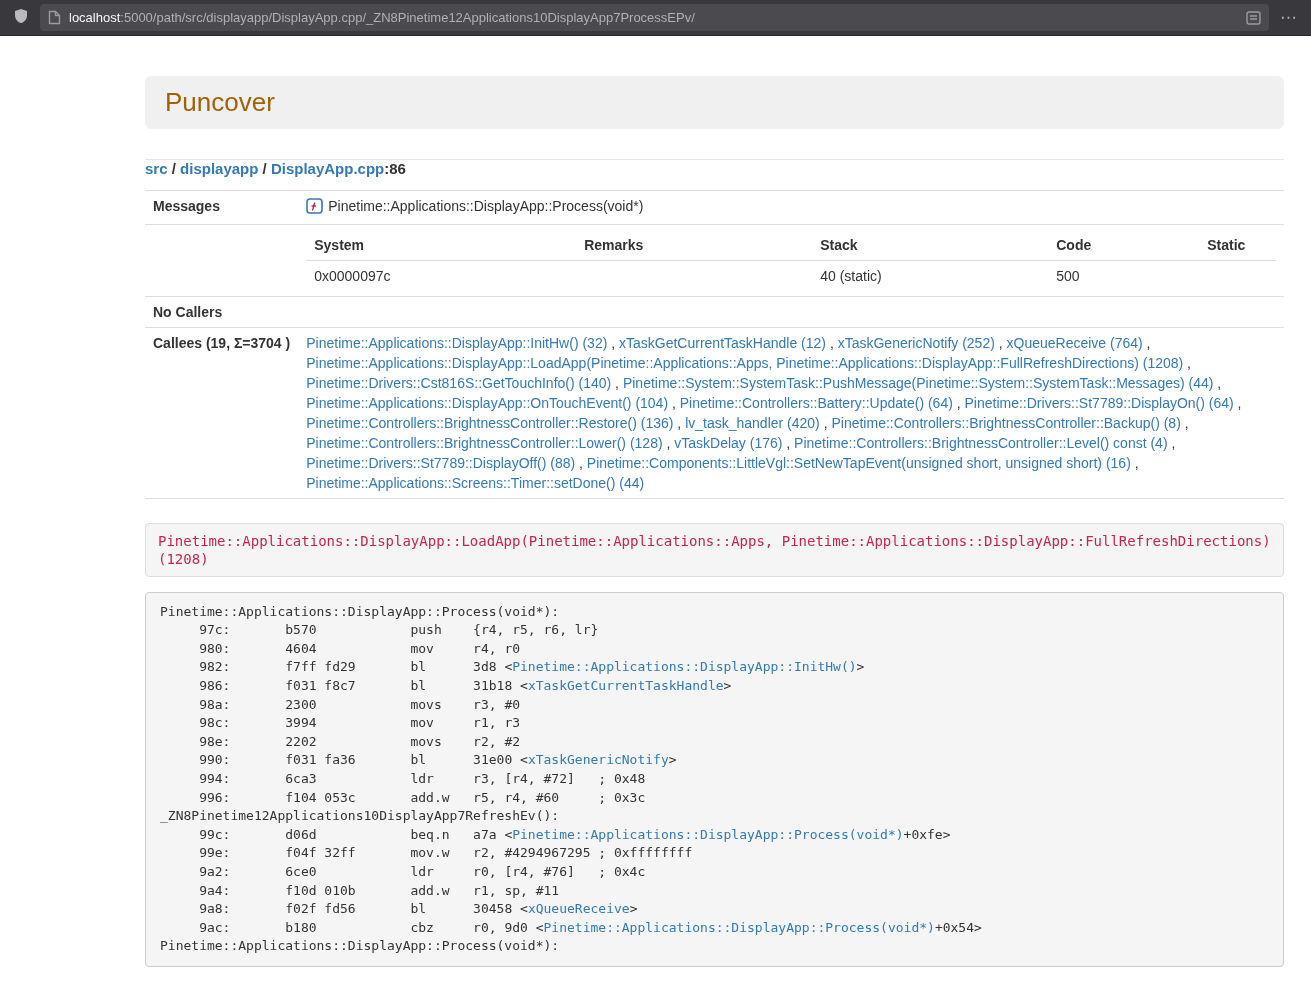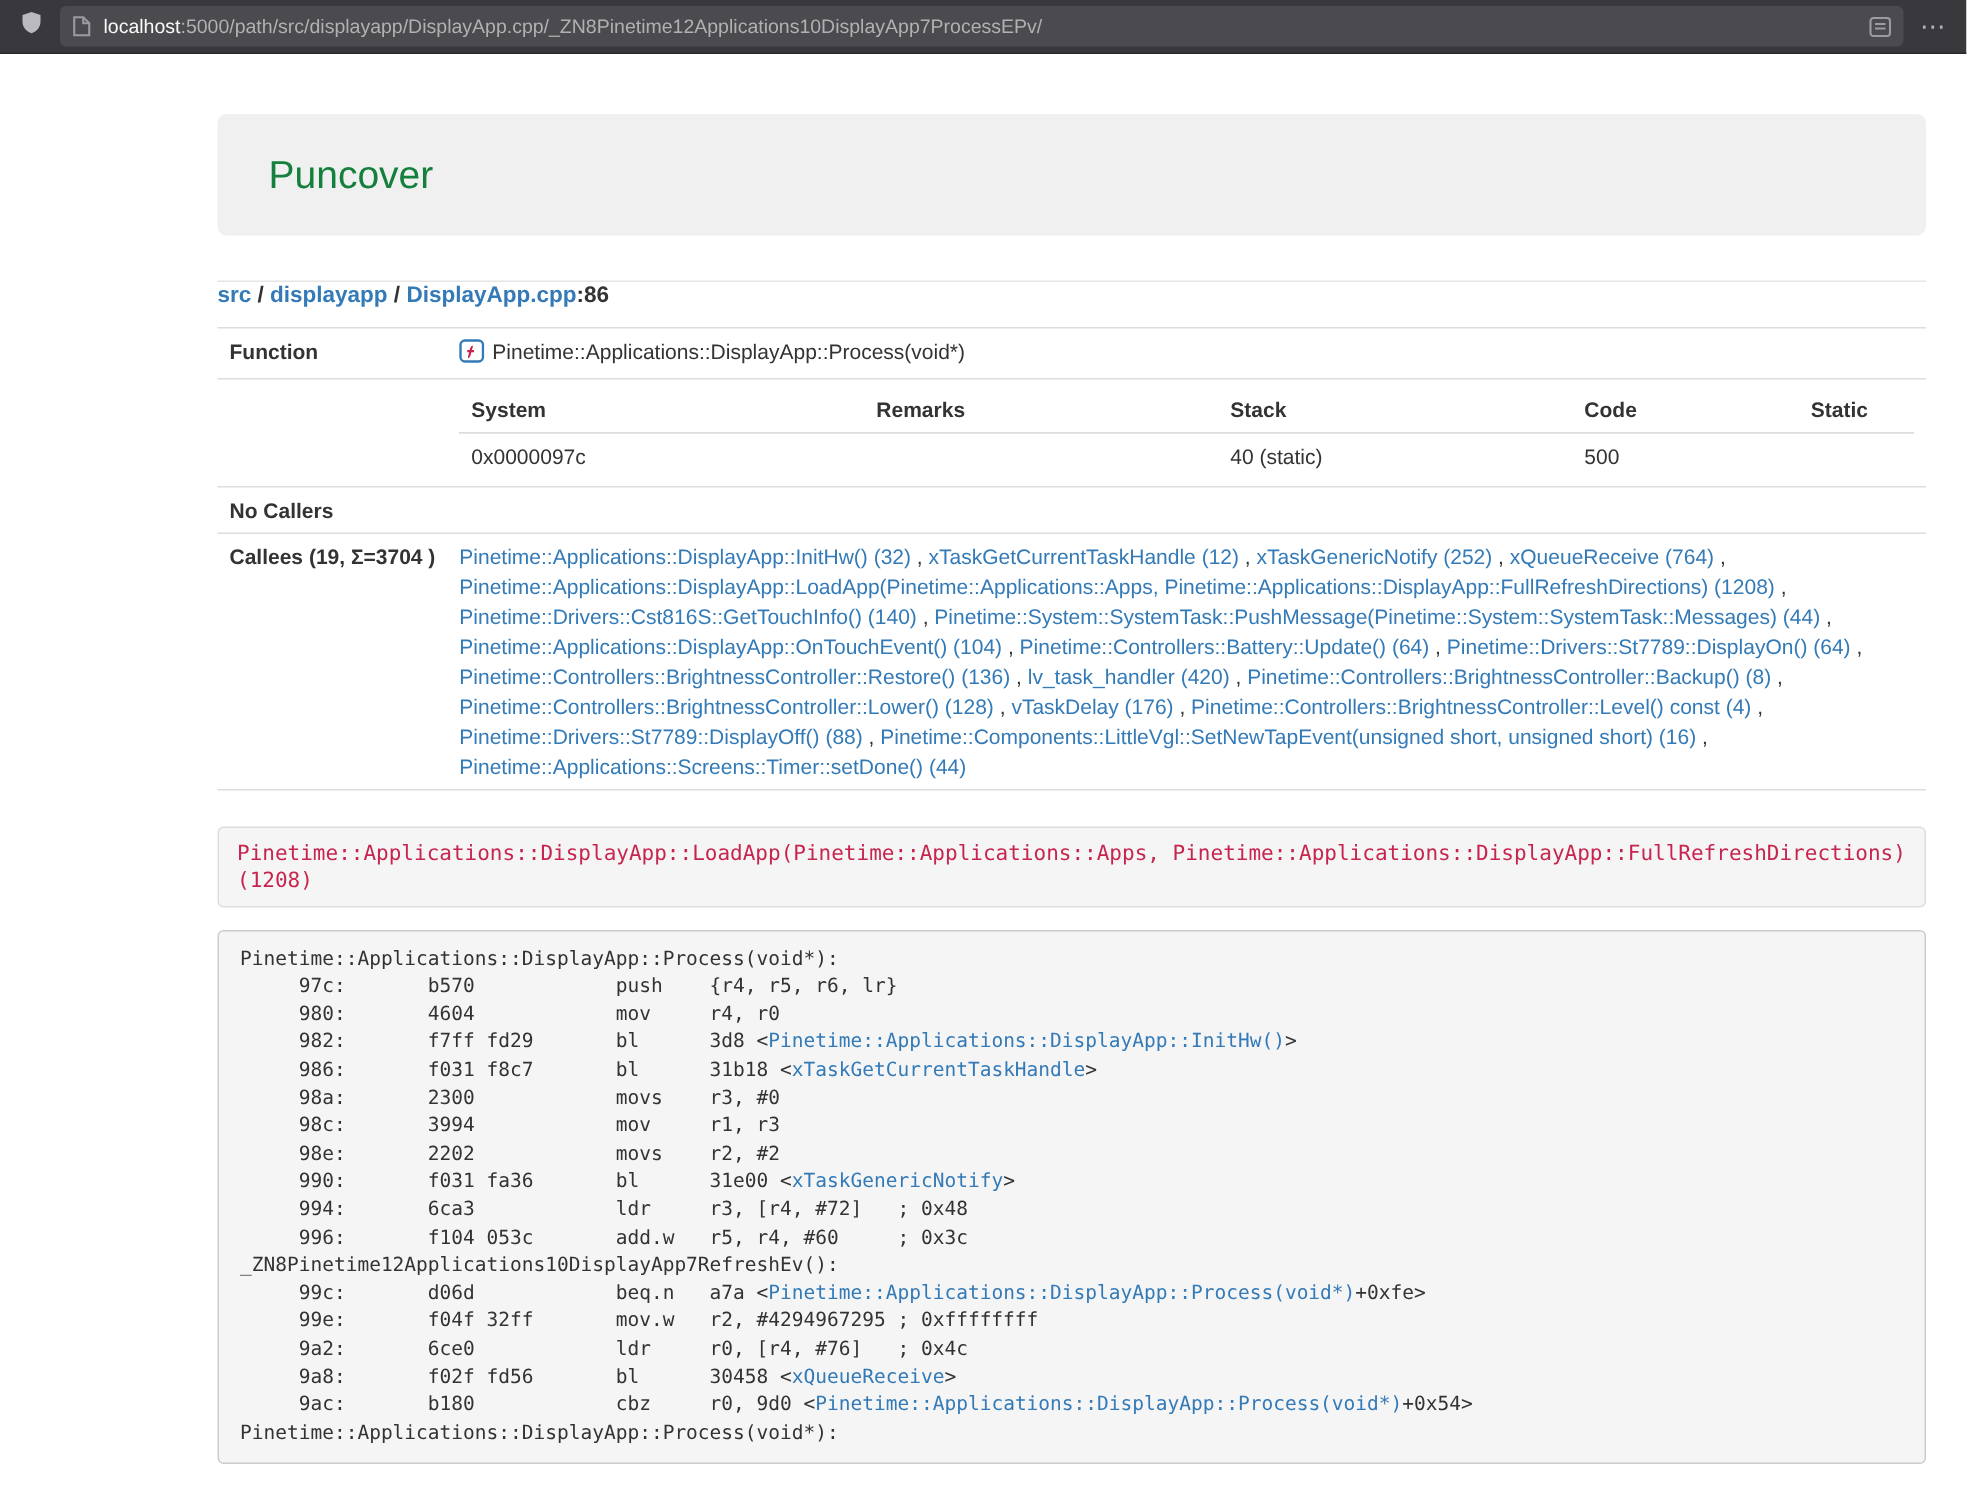--- a/index.html
+++ b/index.html
@@ -14,21 +14,21 @@
   .page-ic{display:flex;align-items:center;margin-right:8px;}
   .url-text{flex:1;font-size:13px;white-space:nowrap;overflow:hidden;cursor:text;}
   .url-domain{color:#f9f9fa;}
   .url-rest{color:#b1b1b3;}
   .reader-ic{display:flex;align-items:center;margin-left:8px;cursor:pointer;}
   .menu-btn{width:28px;text-align:center;color:#b1b1b3;font-size:17px;line-height:36px;cursor:pointer;
     margin-left:6px;letter-spacing:1px;}
   
   .container{margin-left:145px;width:1139px;}
   .jumbotron{margin-top:40px;background:#f0f0f0;border-radius:6px;padding:12px 20px;}
-  .jumbotron h1{margin:14px;font-size:26px;line-height:1.1;font-weight:500;color:#15803d;}
+  .jumbotron h1{margin:0;font-size:26px;line-height:1.1;font-weight:500;color:#a16207;}
   hr{border:none;border-top:1px solid #e5e5e5;margin:30px 0 0 0;}
   .breadcrumb-line{margin-top:0;font-size:15px;font-weight:bold;color:#333;}
   .breadcrumb-line a{color:#337ab7;text-decoration:none;}
   .crumb-sep{color:#333;}
   
   .fn-table{margin-top:13px;width:100%;border-collapse:collapse;font-size:14px;
     border-top:1px solid #ddd;border-bottom:1px solid #ddd;}
   .fn-table > tbody > tr > td{border-top:1px solid #ddd;vertical-align:top;padding:5px 8px;line-height:20px;}
   .fn-table > tbody > tr:first-child > td{border-top:none;}
   td.label-cell{width:146px;font-weight:bold;padding-left:19px;box-sizing:border-box;white-space:nowrap;}
@@ -90,21 +90,21 @@
     <h1>Puncover</h1>
   </div>
 
   <hr>
 
   <div class="breadcrumb-line"><a class="bc-link" href="#">src</a><span class="crumb-sep"> / </span><a class="bc-link" href="#">displayapp</a><span class="crumb-sep"> / </span><a class="bc-link" href="#">DisplayApp.cpp</a><span>:86</span></div>
 
   <table class="fn-table">
     <tbody>
       <tr>
-        <td class="label-cell">Function</td>
+        <td class="label-cell">Messages</td>
         <td class="fn-value">
           <span class="fn-icon">
             <svg width="17" height="16" viewBox="0 0 17 16">
                 <rect x="1" y="1" width="15" height="14" rx="3" fill="none" stroke="#337ab7" stroke-width="1.6"></rect>
                 <path d="M6 12c1.8 0 1.3-7 3.2-7" stroke="#c7254e" stroke-width="1.5" fill="none"></path>
                 <path d="M5.5 8h4.5" stroke="#c7254e" stroke-width="1.5"></path>
               </svg>
           </span><span>Pinetime::Applications::DisplayApp::Process(void*)</span>
         </td>
       </tr>
@@ -157,18 +157,19 @@
       <div class="code-line"><span>     98a:	2300      	movs	r3, #0</span></div>
       <div class="code-line"><span>     98c:	3994      	mov	r1, r3</span></div>
       <div class="code-line"><span>     98e:	2202      	movs	r2, #2</span></div>
       <div class="code-line"><span>     990:	f031 fa36 	bl	31e00 &lt;</span><a class="code-link" href="#">xTaskGenericNotify</a><span>&gt;</span></div>
       <div class="code-line"><span>     994:	6ca3      	ldr	r3, [r4, #72]	; 0x48</span></div>
       <div class="code-line"><span>     996:	f104 053c 	add.w	r5, r4, #60	; 0x3c</span></div>
       <div class="code-line"><span>_ZN8Pinetime12Applications10DisplayApp7RefreshEv():</span></div>
       <div class="code-line"><span>     99c:	d06d      	beq.n	a7a &lt;</span><a class="code-link" href="#">Pinetime::Applications::DisplayApp::Process(void*)</a><span>+0xfe&gt;</span></div>
       <div class="code-line"><span>     99e:	f04f 32ff 	mov.w	r2, #4294967295	; 0xffffffff</span></div>
       <div class="code-line"><span>     9a2:	6ce0      	ldr	r0, [r4, #76]	; 0x4c</span></div>
+      <div class="code-line"><span>     9a4:	f10d 010b 	add.w	r1, sp, #11</span></div>
       <div class="code-line"><span>     9a8:	f02f fd56 	bl	30458 &lt;</span><a class="code-link" href="#">xQueueReceive</a><span>&gt;</span></div>
       <div class="code-line"><span>     9ac:	b180      	cbz	r0, 9d0 &lt;</span><a class="code-link" href="#">Pinetime::Applications::DisplayApp::Process(void*)</a><span>+0x54&gt;</span></div>
       <div class="code-line"><span>Pinetime::Applications::DisplayApp::Process(void*):</span></div>
     </div>
 
 </main>
 
 </body></html>

